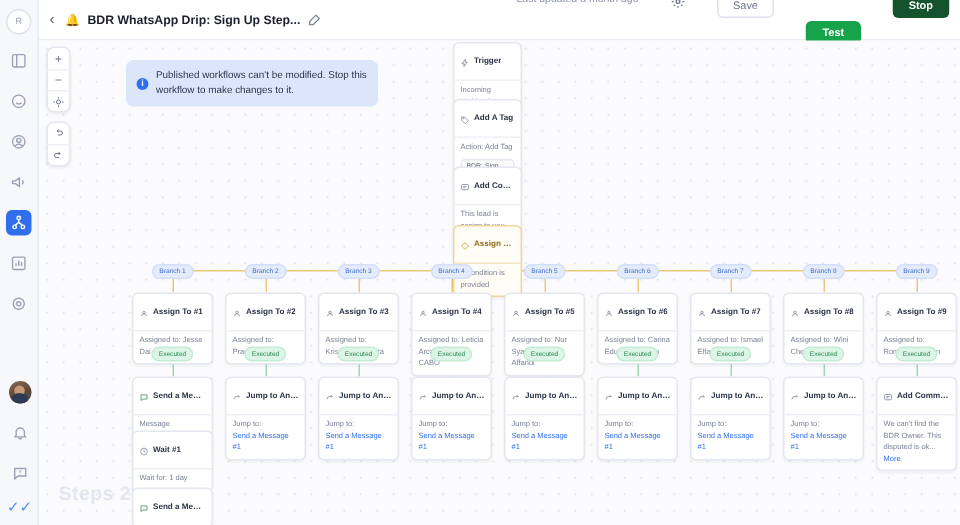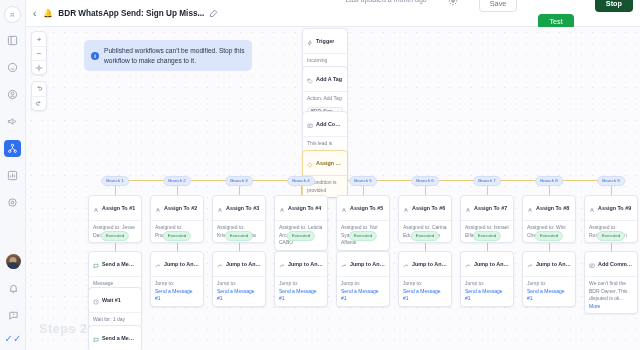--- a/index.html
+++ b/index.html
@@ -68,21 +68,21 @@
   .hdr-edit svg { width: 9px; height: 9px; }
   .hdr-right { margin-left: auto; display: flex; align-items: flex-start; gap: 21px; }
   .updated { font-size: 7px; color: #8b92a6; white-space: nowrap; }
   .gear { color: #6b7288; display: flex; align-items: center; }
   .gear svg { width: 10px; height: 10px; }
   .btn {
     font-size: 7.3px; border-radius: 4px; padding: 3px 10px;
     border: 1px solid transparent; cursor: pointer; line-height: 1; white-space: nowrap;
   }
   .btn-save { background: #fff; border-color: #dfe2ec; color: #6e7589; }
-  .btn-test { background: #17a34a; color: #fff; font-weight: normal; margin-top: 18px; }
+  .btn-test { background: #17a34a; color: #fff; font-weight: bold; margin-top: 18px; }
   .btn-stop { background: #14532d; color: #fff; font-weight: bold; }
 
   
   .canvas {
     position: relative; flex: 1; overflow: hidden;
     background:
       radial-gradient(circle, #dcdfe8 0.6px, transparent 0.7px) 0 0/11px 11px,
       #fbfbfd;
   }
 
@@ -232,21 +232,21 @@
       </div>
       <div class="check-ico">✓✓</div>
     </div>
   </div>
 
   <div class="main">
 
     <div class="hdr">
       <div class="back">‹</div>
       <div class="hdr-emoji">🔔</div>
-      <div class="hdr-title">BDR WhatsApp Send: Sign Up Miss...</div>
+      <div class="hdr-title">BDR WhatsApp Drip: Sign Up Step...</div>
       <div class="hdr-edit">
         <svg viewBox="0 0 24 24" fill="none" stroke="currentColor" stroke-width="2">
           <path d="M4 14v6h6L21 9l-6-6L4 14z"></path>
         </svg>
       </div>
       <div class="hdr-right">
         <div class="updated">Last updated a month ago</div>
         <div class="gear">
           <svg viewBox="0 0 24 24" fill="none" stroke="currentColor" stroke-width="2">
             <circle cx="12" cy="12" r="3"></circle>

